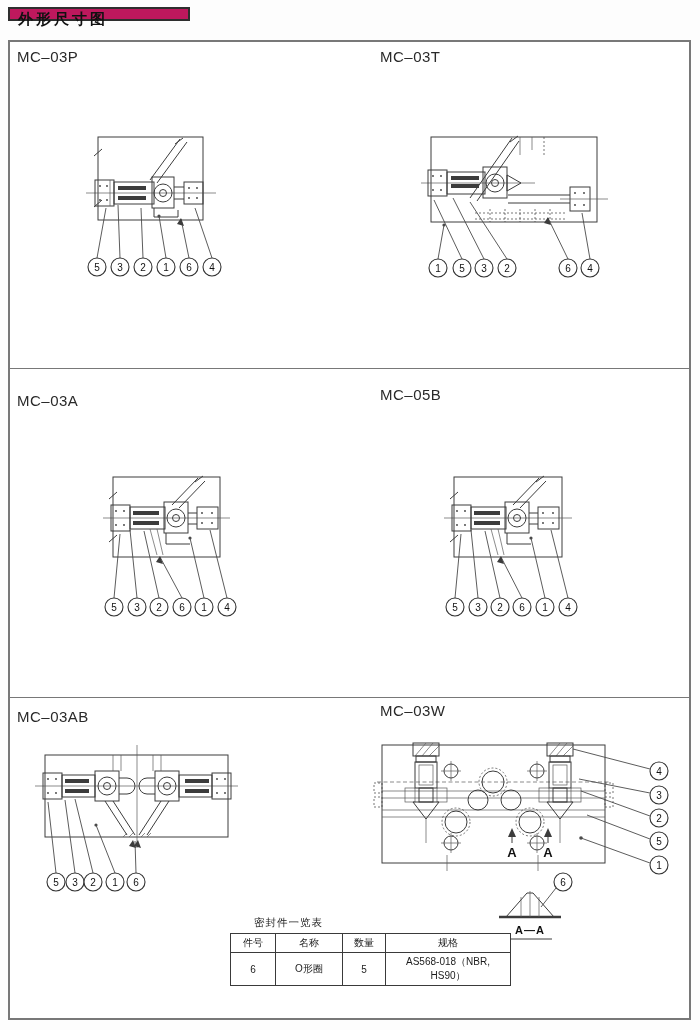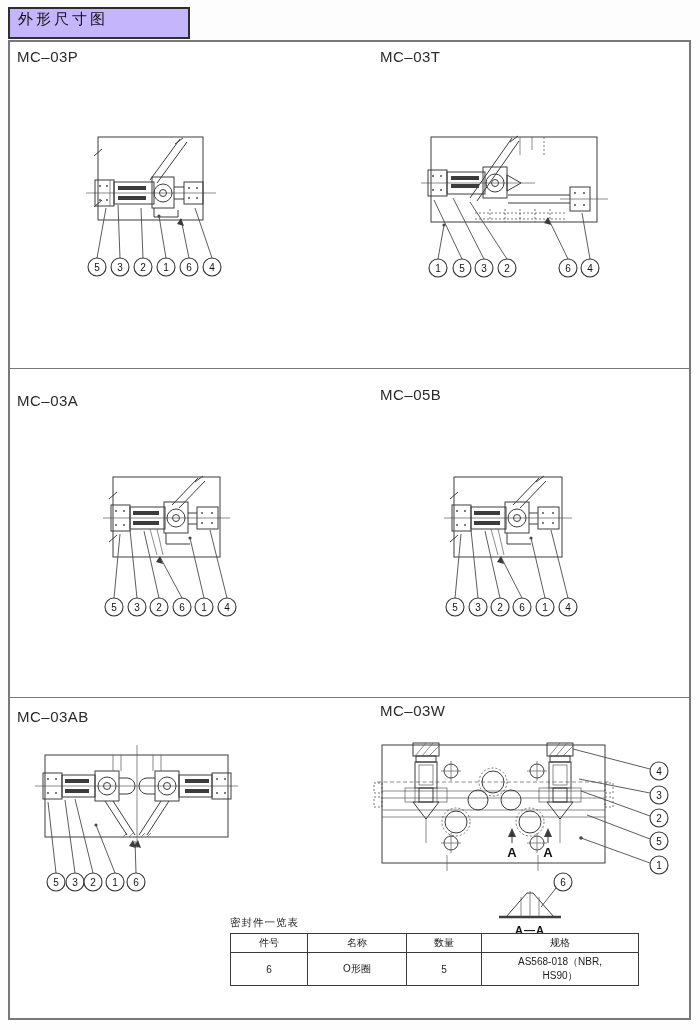--- a/index.html
+++ b/index.html
@@ -1,20 +1,20 @@
 <!DOCTYPE html>
 <html><head>
 <meta charset="utf-8">
 <style>
   html,body{margin:0;padding:0;background:#fff;}
   body{width:700px;height:1030px;position:relative;font-family:"Liberation Sans",sans-serif;color:#111;}
   .sheet{position:absolute;inset:0;background:#fdfdfd;}
-  .title-box{position:absolute;left:8px;top:7px;width:182px;height:32px;border:2px solid #2e2e2e;
-    box-sizing:border-box;font-size:15px;font-weight:normal;line-height:20px;padding-left:8px;
-    letter-spacing:3px;background:#c4b5fd;}
+  .title-box{position:absolute;left:8px;top:7px;width:182px;height:14px;border:2px solid #2e2e2e;
+    box-sizing:border-box;font-size:15px;font-weight:bold;line-height:20px;padding-left:8px;
+    letter-spacing:3px;background:#be185d;}
   .main-box{position:absolute;left:8px;top:40px;width:683px;height:980px;border:2px solid #787878;
     box-sizing:border-box;background:#fff;}
   .divider{position:absolute;left:8px;width:683px;height:0;border-top:1.5px solid #787878;}
   .d1{top:368px;} .d2{top:697px;}
   .panel-label{position:absolute;font-size:15px;letter-spacing:0.5px;color:#2a2a2a;}
   svg.drw{position:absolute;overflow:visible;}
   .drw line,.drw rect,.drw circle,.drw polyline,.drw polygon,.drw path{stroke:#3c3c3c;stroke-width:1;fill:none;}
   .drw .thin{stroke-width:0.7;stroke:#5a5a5a;}
   .drw .dash{stroke-dasharray:4 2.5;}
   .drw .dashf{stroke-dasharray:2 2;stroke-width:0.7;}
@@ -22,23 +22,23 @@
   .drw .dot{fill:#3c3c3c;stroke:none;}
   .drw .pdot{fill:#4a4a4a;stroke:none;}
   .drw .leader{stroke:#4a4a4a;stroke-width:0.9;}
   .drw .ah{fill:#3c3c3c;stroke:none;}
   .drw .callout circle{fill:#fff;stroke:#333;stroke-width:1.1;}
   .drw .callout text{fill:#111;stroke:none;font:10px "Liberation Sans",sans-serif;text-anchor:middle;}
   .drw .a-letter{fill:#111;stroke:none;font:bold 13px "Liberation Sans",sans-serif;text-anchor:middle;}
   .drw .aa-label{fill:#111;stroke:none;font:bold 11px "Liberation Sans",sans-serif;text-anchor:middle;letter-spacing:1px;}
   .drw .base{stroke-width:2.5;}
   .seal-wrap{position:absolute;left:230px;top:916px;}
-  .seal-caption{font-size:10.5px;margin-bottom:3px;letter-spacing:1px;color:#1c1c1c;}
+  .seal-caption{font-size:10.5px;margin-bottom:3px;letter-spacing:1px;color:#1c1c1c;margin-left:24px;}
   table.seal{border-collapse:collapse;background:#fff;}
-  table.seal td{border:1px solid #3a3a3a;font-size:10px;text-align:center;padding:2px 20px;color:#1c1c1c;}
+  table.seal td{border:1px solid #3a3a3a;font-size:10px;text-align:center;padding:2px 4px;color:#1c1c1c;}
   .c1{width:36px;} .c2{width:58px;} .c3{width:34px;margin-left:24px;} .c4{width:116px;}
 </style>
 </head>
 <body>
 
 <div class="sheet">
 
   <div class="title-box">外形尺寸图</div>
 
   <div class="main-box"></div>

